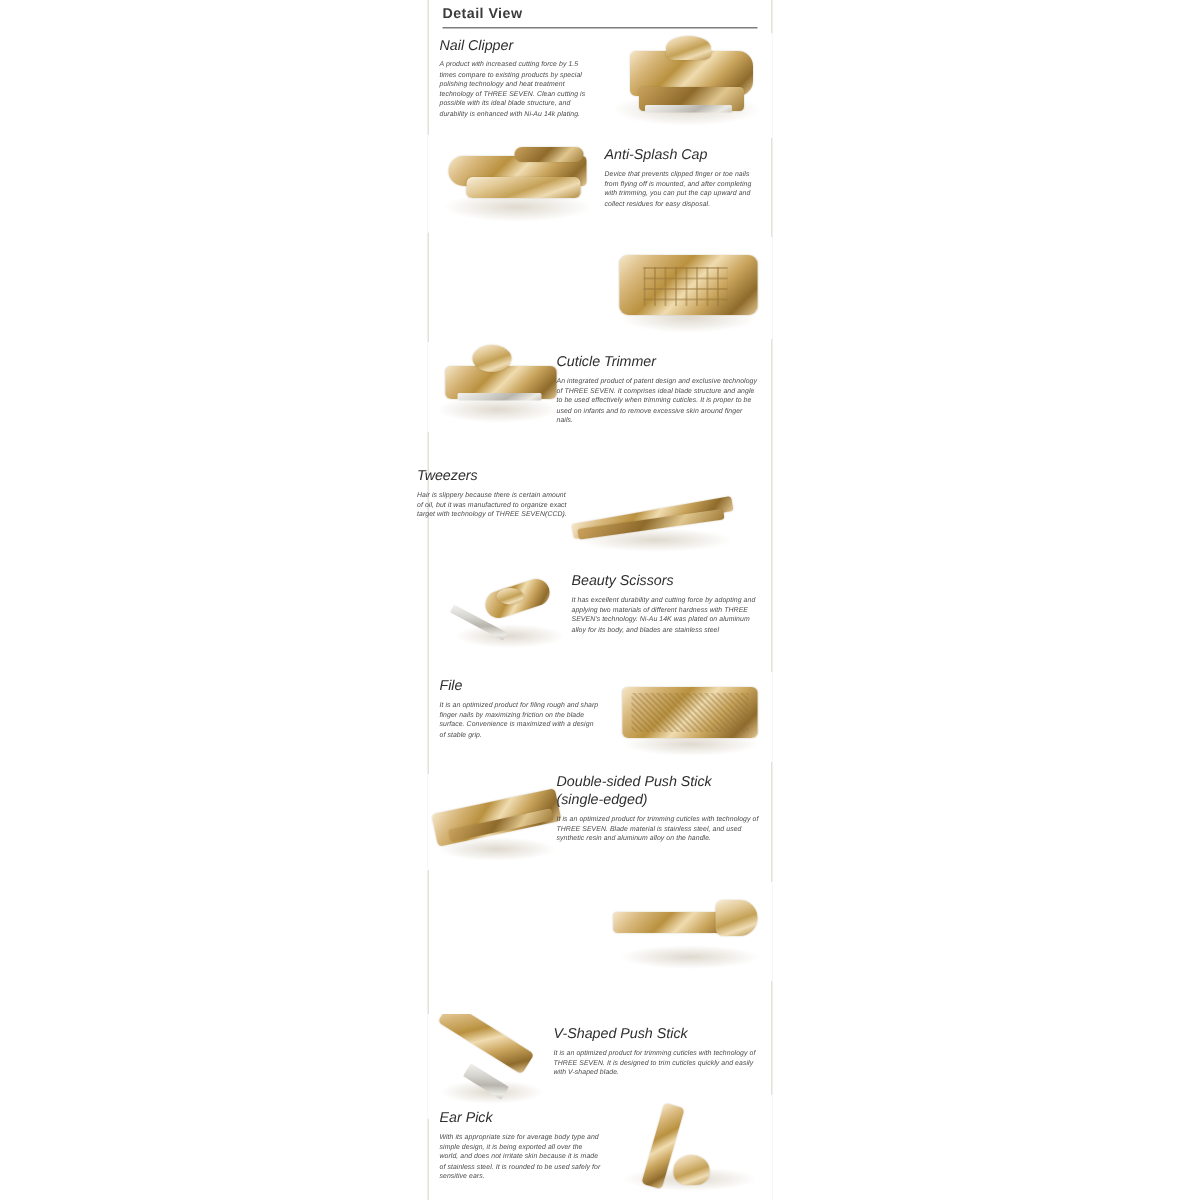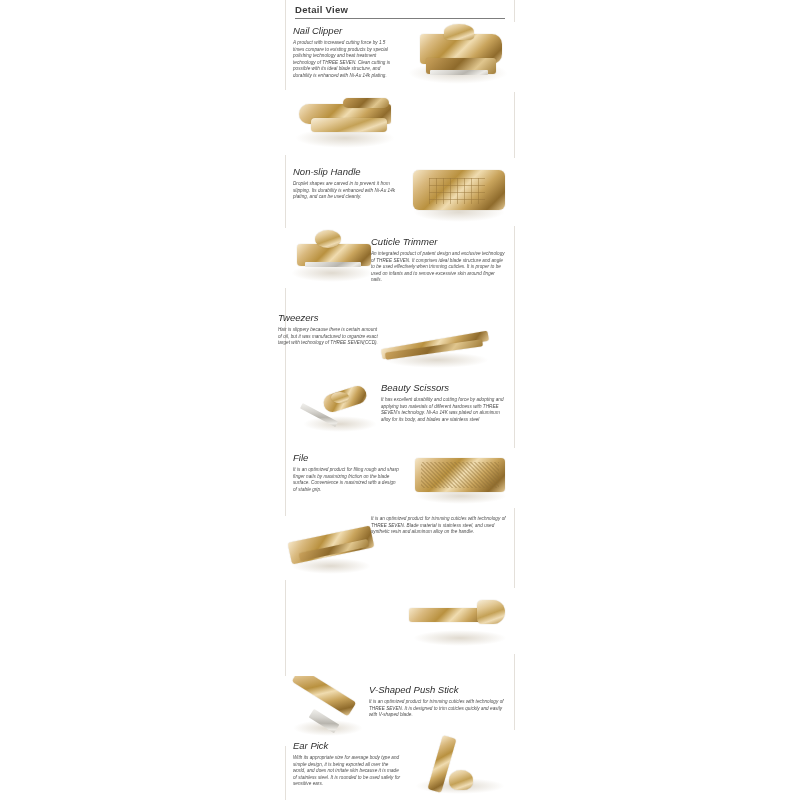--- a/index.html
+++ b/index.html
@@ -144,31 +144,31 @@
     </div>
   </div>
 
   <div class="item" style="left:285px; top:90px; width:230px; height:65px;">
     <div class="photo" style="left:0; top:0; width:118px; height:65px;">
       <div class="shadow" style="left:10px; top:38px; width:100px; height:20px;"></div>
       <div class="metal" style="left:14px; top:14px; width:92px; height:20px; border-radius:10px 3px 3px 10px;"></div>
       <div class="metal soft" style="left:26px; top:28px; width:76px; height:14px; border-radius:4px;"></div>
       <div class="metal dark" style="left:58px; top:8px; width:46px; height:10px; border-radius:5px;"></div>
     </div>
+    <div class="txt" style="left:118px; top:8px; width:104px;">
+      <h2 class="title">Anti-Splash Cap</h2>
+      <p class="desc">Device that prevents clipped finger or toe nails from flying off is mounted, and after completing with trimming, you can put the cap upward and collect residues for easy disposal.</p>
+    </div>
   </div>
 
   <div class="item" style="left:285px; top:158px; width:230px; height:68px;">
     <div class="photo" style="left:118px; top:0; width:112px; height:68px;">
       <div class="shadow" style="left:10px; top:44px; width:92px; height:20px;"></div>
       <div class="metal" style="left:10px; top:12px; width:92px; height:40px; border-radius:6px;"></div>
       <div class="grid-tex" style="left:26px; top:20px; width:56px; height:26px;"></div>
-    </div>
-    <div class="txt" style="left:8px; top:8px; width:104px;">
-      <h2 class="title">Non-slip Handle</h2>
-      <p class="desc">Droplet shapes are carved in to prevent it from slipping. Its durability is enhanced with Ni-Au 14k plating, and can be used cleanly.</p>
     </div>
   </div>
 
   <div class="item" style="left:285px; top:228px; width:230px; height:78px;">
     <div class="photo" style="left:0; top:0; width:92px; height:60px;">
       <div class="shadow" style="left:6px; top:36px; width:82px; height:18px;"></div>
       <div class="metal" style="left:12px; top:16px; width:74px; height:22px; border-radius:4px;"></div>
       <div class="metal soft" style="left:30px; top:2px; width:26px; height:18px; border-radius:50%;"></div>
       <div class="steel" style="left:20px; top:34px; width:56px; height:5px;"></div>
     </div>
@@ -215,20 +215,21 @@
     </div>
   </div>
 
   <div class="item" style="left:285px; top:512px; width:230px; height:72px;">
     <div class="photo" style="left:0; top:4px; width:92px; height:64px;">
       <div class="shadow" style="left:6px; top:42px; width:80px; height:16px;"></div>
       <div class="metal" style="left:4px; top:18px; width:84px; height:22px; transform:rotate(-12deg); border-radius:3px;"></div>
       <div class="metal dark" style="left:14px; top:30px; width:70px; height:8px; transform:rotate(-12deg);"></div>
     </div>
     <div class="txt" style="left:86px; top:4px; width:136px;">
+      <h2 class="title">Double-sided Push Stick (single-edged)</h2>
       <p class="desc">It is an optimized product for trimming cuticles with technology of THREE SEVEN. Blade material is stainless steel, and used synthetic resin and aluminum alloy on the handle.</p>
     </div>
   </div>
 
   <div class="item" style="left:285px; top:588px; width:230px; height:70px;">
     <div class="photo" style="left:120px; top:0; width:110px; height:66px;">
       <div class="shadow" style="left:8px; top:42px; width:94px; height:16px;"></div>
       <div class="metal" style="left:4px; top:20px; width:90px; height:14px; border-radius:3px;"></div>
       <div class="metal soft" style="left:72px; top:12px; width:28px; height:24px; border-radius:6px 14px 14px 6px;"></div>
     </div>

